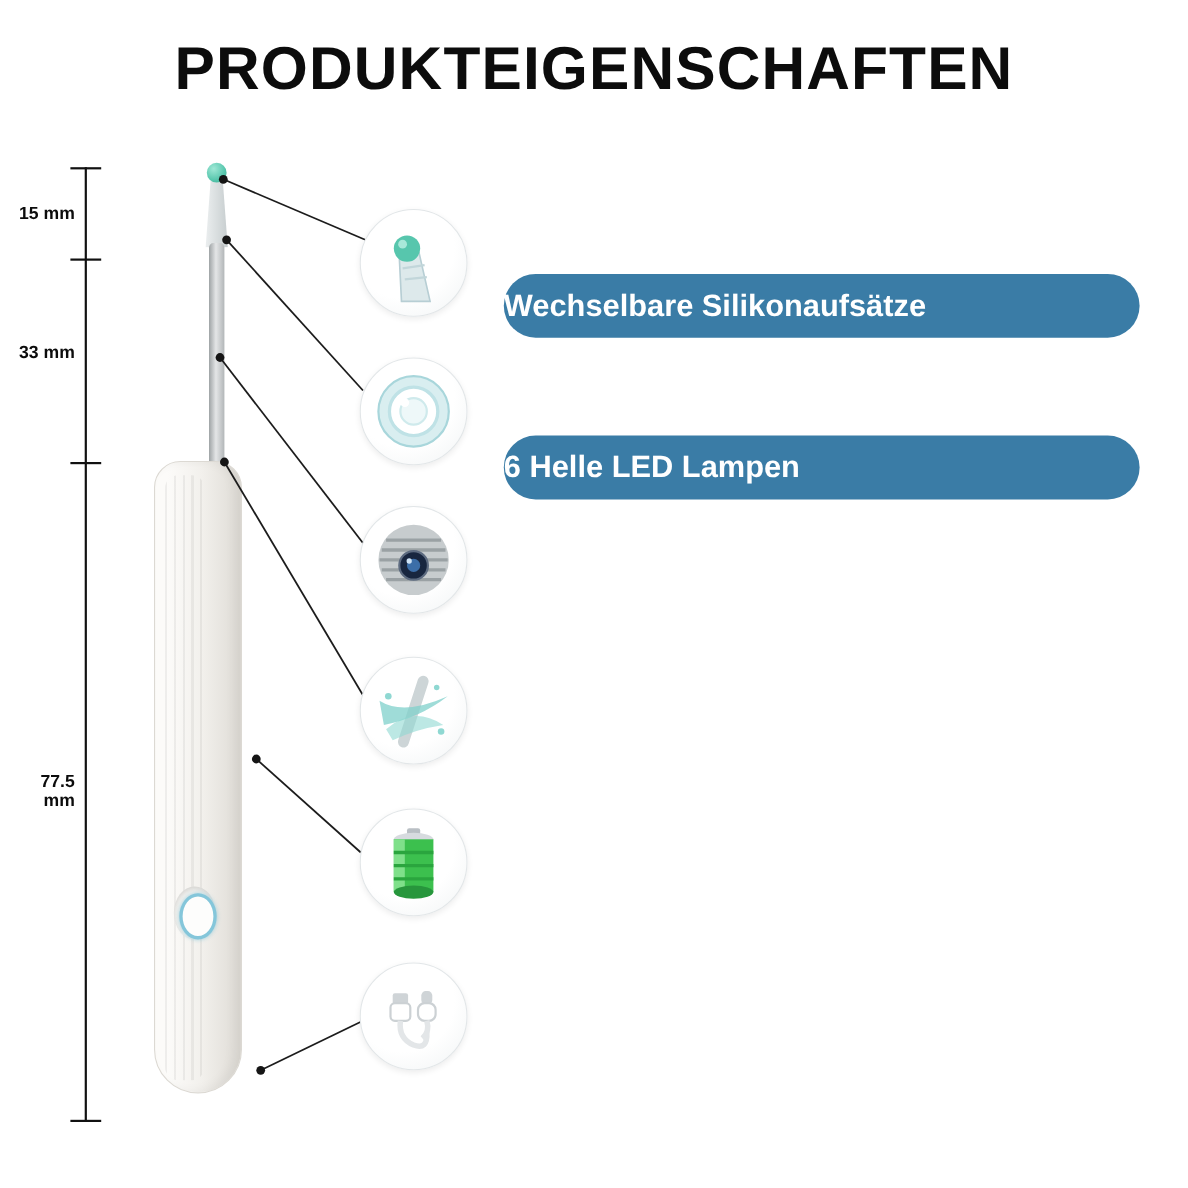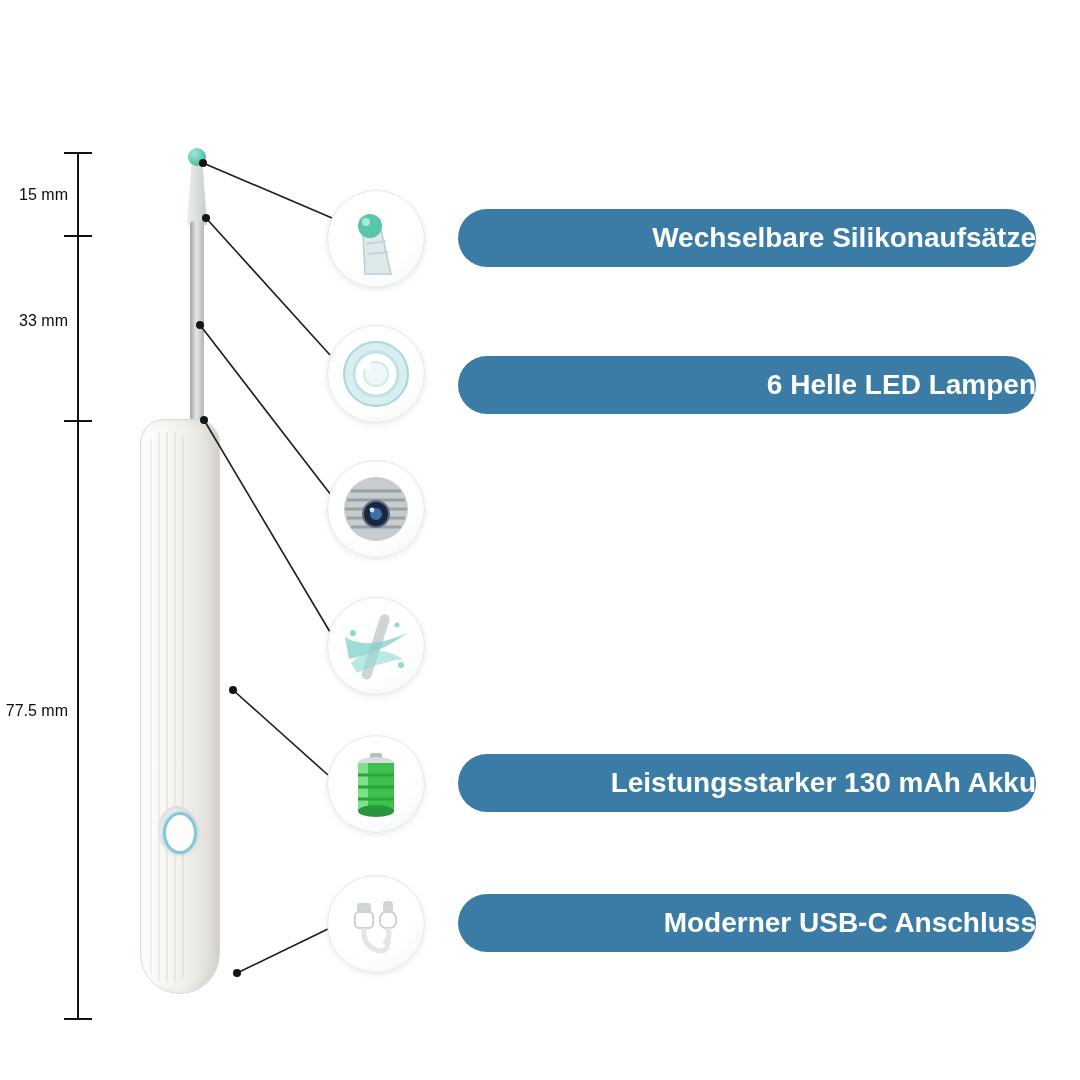--- a/index.html
+++ b/index.html
@@ -15,21 +15,21 @@
   }
   .page-title{
     position:absolute;left:0;top:30px;width:1080px;text-align:center;
     font-size:55px;font-weight:800;letter-spacing:1px;color:#0c0c0c;
   }
   
   .bracket-line{position:absolute;left:77px;top:152px;width:2px;height:868px;background:var(--ink);}
   .tick{position:absolute;height:2px;width:28px;left:64px;background:var(--ink);}
   .m-label{
     position:absolute;left:4px;width:64px;text-align:right;
-    font-size:16px;font-weight:400;color:#0c0c0c;
+    font-size:16px;font-weight:700;color:#0c0c0c;
   }
   
   .tip-ball{
     position:absolute;left:188px;top:148px;width:18px;height:18px;border-radius:50%;
     background:radial-gradient(circle at 35% 30%, #9fe8d6, var(--accent_teal) 60%, #3aa98f);
   }
   .tip-cone{
     position:absolute;left:185px;top:161px;width:24px;height:64px;
     background:linear-gradient(90deg,#eef1f2,#d7dcdd 55%,#c3cacc);
     clip-path:polygon(28% 0, 72% 0, 92% 100%, 8% 100%);
@@ -66,31 +66,32 @@
   .callout{
     position:absolute;left:327px;width:96px;height:96px;border-radius:50%;
     background:radial-gradient(circle at 40% 35%, #ffffff 55%, #f0f3f4);
     border:1px solid #e2e6e8;box-shadow:0 2px 6px rgba(0,0,0,0.08);
     display:flex;align-items:center;justify-content:center;overflow:hidden;
   }
   
   .banner{
     position:absolute;left:458px;width:578px;height:58px;border-radius:29px;
     background:var(--banner_blue);
-    display:flex;align-items:center;justify-content:flex-end;
+    display:flex;align-items:center;justify-content:flex-start;margin-top:40px;
   }
   .banner span{
     color:#ffffff;font-size:28px;font-weight:700;white-space:nowrap;
   }
 </style>
 </head>
 <body>
 
 <div class="stage">
 
+  <div class="page-title">PRODUKTEIGENSCHAFTEN</div>
 
   <div class="bracket-line"></div>
   <div class="tick" style="top:152px"></div>
   <div class="tick" style="top:235px"></div>
   <div class="tick" style="top:420px"></div>
   <div class="tick" style="top:1018px"></div>
   <div class="m-label" style="top:186px">15 mm</div>
   <div class="m-label" style="top:312px">33 mm</div>
   <div class="m-label" style="top:702px">77.5 mm</div>
 
@@ -173,20 +174,14 @@
       <path d="M51 43 q3 10 -4 16" fill="none" stroke="#e3e6e8" stroke-width="5"></path>
     </svg>
   </div>
 
   <div class="banner" style="top:209px">
     <span>Wechselbare Silikonaufsätze</span>
   </div>
   <div class="banner" style="top:356px">
     <span>6 Helle LED Lampen</span>
   </div>
-  <div class="banner" style="top:754px">
-    <span>Leistungsstarker 130 mAh Akku</span>
-  </div>
-  <div class="banner" style="top:894px">
-    <span>Moderner USB-C Anschluss</span>
-  </div>
 
 </div>
 
 </body></html>

